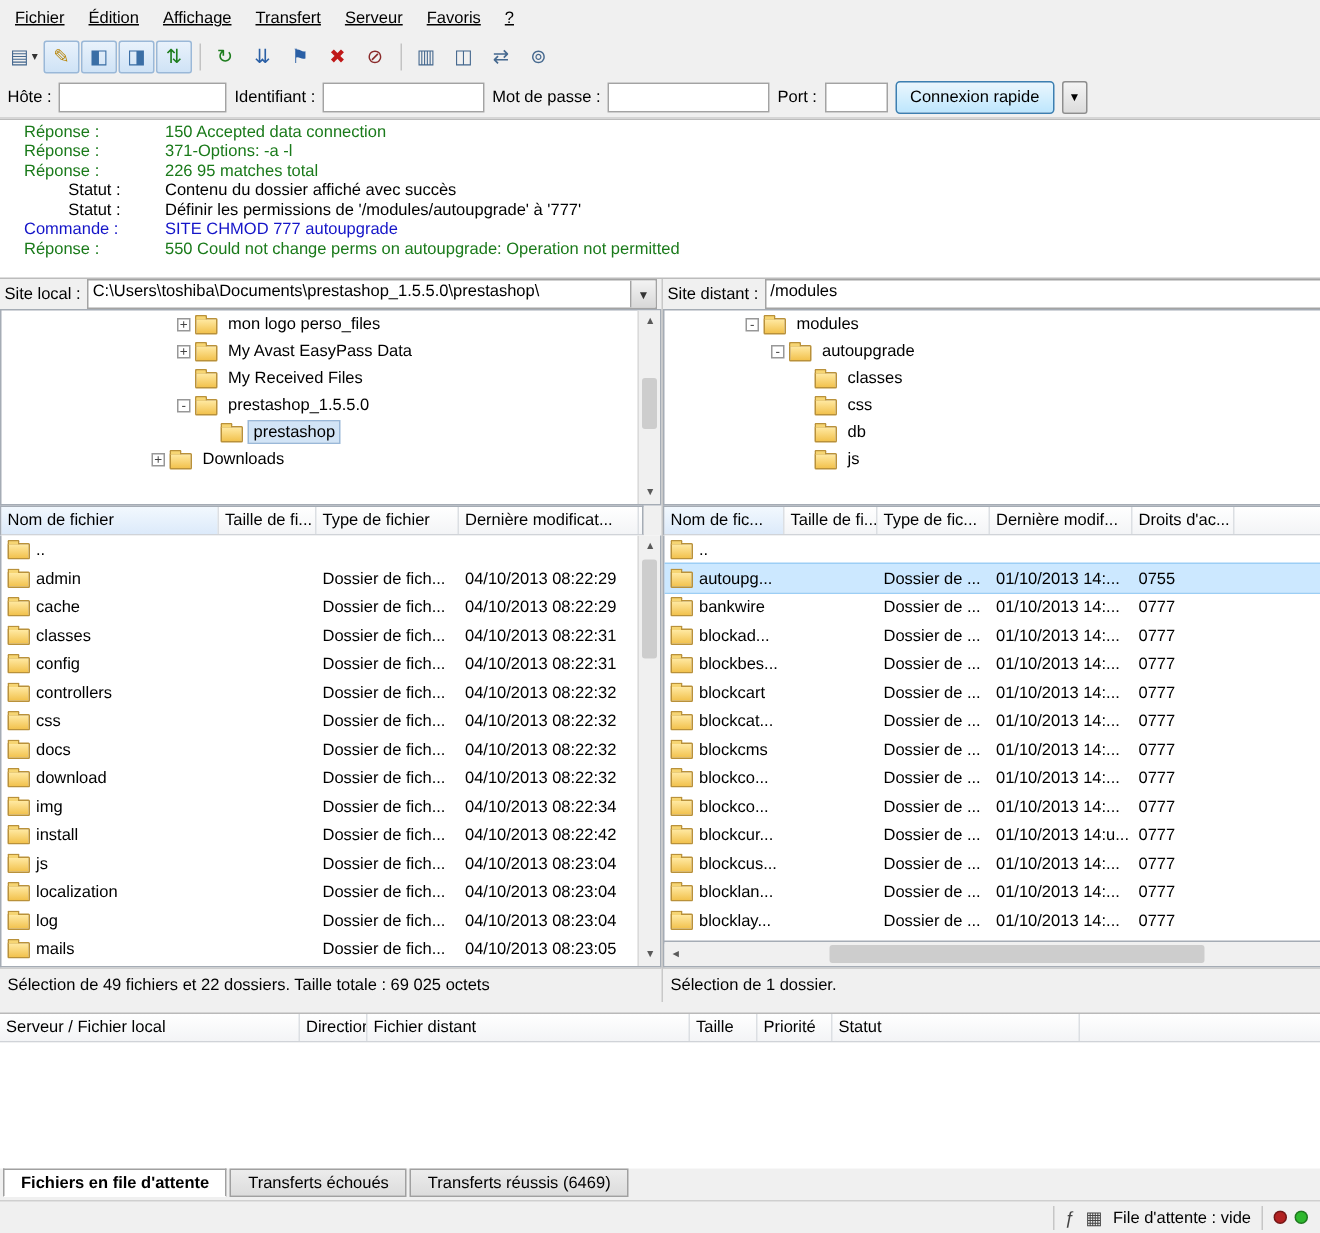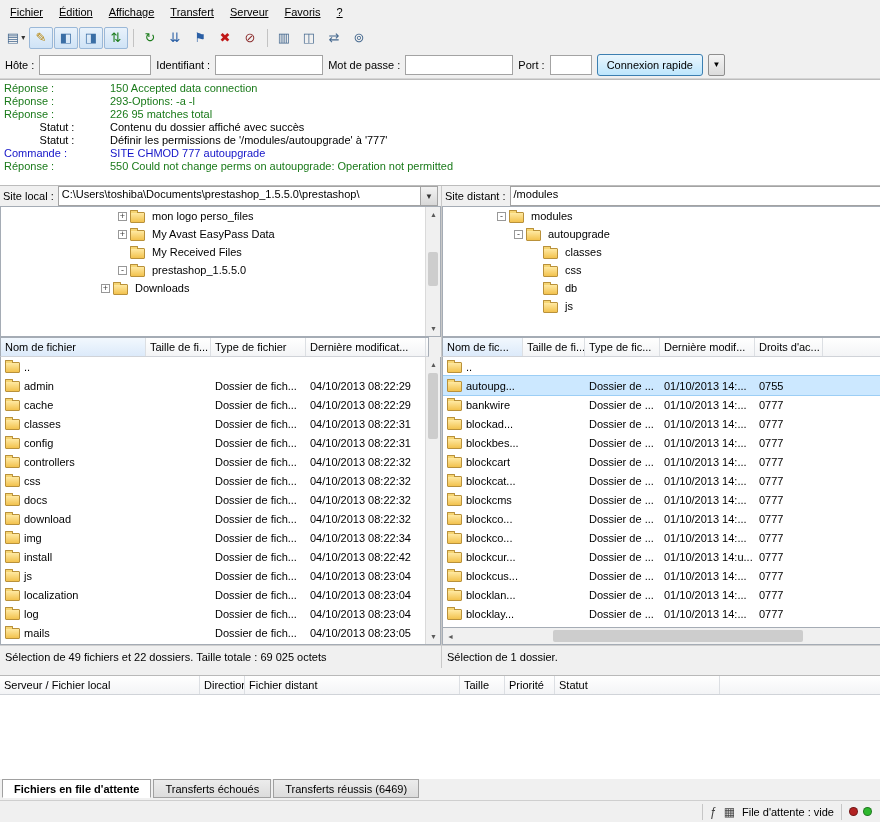--- a/index.html
+++ b/index.html
@@ -22,21 +22,21 @@
   
   .quickbar { position:absolute; top:51px; left:0; right:0; height:28px; display:flex; align-items:center; gap:5px; padding:0 5px; border-bottom:1px solid #d5d5d5; }
   .qlabel { white-space:nowrap; }
   .qinput { height:20px; border:1px solid #a3a3a3; background:#fff; padding:0 3px; font:inherit; }
   .qc-btn { height:22px; padding:0 9px; font:inherit; background:linear-gradient(#eaf6fd,#bde6fd); border:1px solid #3c7fb1; border-radius:3px; }
   .qc-drop { width:17px; height:22px; background:linear-gradient(#f4f4f4,#dcdcdc); border:1px solid #8e8e8e; border-radius:2px; font-size:8px; }
 
   
   .log { position:absolute; top:79px; left:0; right:0; height:107px; background:#fff; border-top:1px solid #bcbcbc; border-bottom:1px solid #bcbcbc; padding-top:2px; overflow:hidden; }
   .log-row { display:flex; height:13px; line-height:13px; }
-  .log-label { width:110px; flex:none; padding-left:4px; }
+  .log-label { width:110px; flex:none; padding-left:16px; }
   .t-response { color:#1a7a1a; }
   .t-status { color:#000;text-align:center; }
   .t-command { color:#1414c8; }
 
   
   .pane { position:absolute; top:186px; height:482px; }
   .pane.local { left:0; width:441px; }
   .pane.remote { left:441px; width:520px; border-left:1px solid #c8c8c8; }
   .pane-header { height:20px; display:flex; align-items:center; gap:4px; padding:0 3px; }
   .combo { flex:1; height:20px; background:#fff; border:1px solid #a3a3a3; display:flex; align-items:stretch; overflow:hidden; }
@@ -214,21 +214,21 @@
 
   <div class="log">
 
       <div class="log-row t-response">
         <span class="log-label">Réponse :</span>
         <span class="log-text">150 Accepted data connection</span>
       </div>
 
       <div class="log-row t-response">
         <span class="log-label">Réponse :</span>
-        <span class="log-text">293-Options: -a -l</span>
+        <span class="log-text">371-Options: -a -l</span>
       </div>
 
       <div class="log-row t-response">
         <span class="log-label">Réponse :</span>
         <span class="log-text">226 95 matches total</span>
       </div>
 
       <div class="log-row t-status">
         <span class="log-label">Statut :</span>
         <span class="log-text">Contenu du dossier affiché avec succès</span>
@@ -283,20 +283,26 @@
           </div>
 
 
           <div class="tree-row">
             <span style="display: inline-block; flex: 0 0 auto; width: 51px;"></span>
             <span class="expander">-</span>
             <span class="folder"></span>
             <span class="tree-label">prestashop_1.5.5.0</span>
           </div>
 
+          <div class="tree-row">
+            <span style="display: inline-block; flex: 0 0 auto; width: 68px;"></span>
+            <span class="expander"></span>
+            <span class="folder"></span>
+            <span class="tree-label selected">prestashop</span>
+          </div>
 
           <div class="tree-row">
             <span style="display: inline-block; flex: 0 0 auto; width: 34px;"></span>
             <span class="expander">+</span>
             <span class="folder"></span>
             <span class="tree-label">Downloads</span>
           </div>
         </div>
       <div class="vscroll">
         <div class="sb-btn">▲</div>

